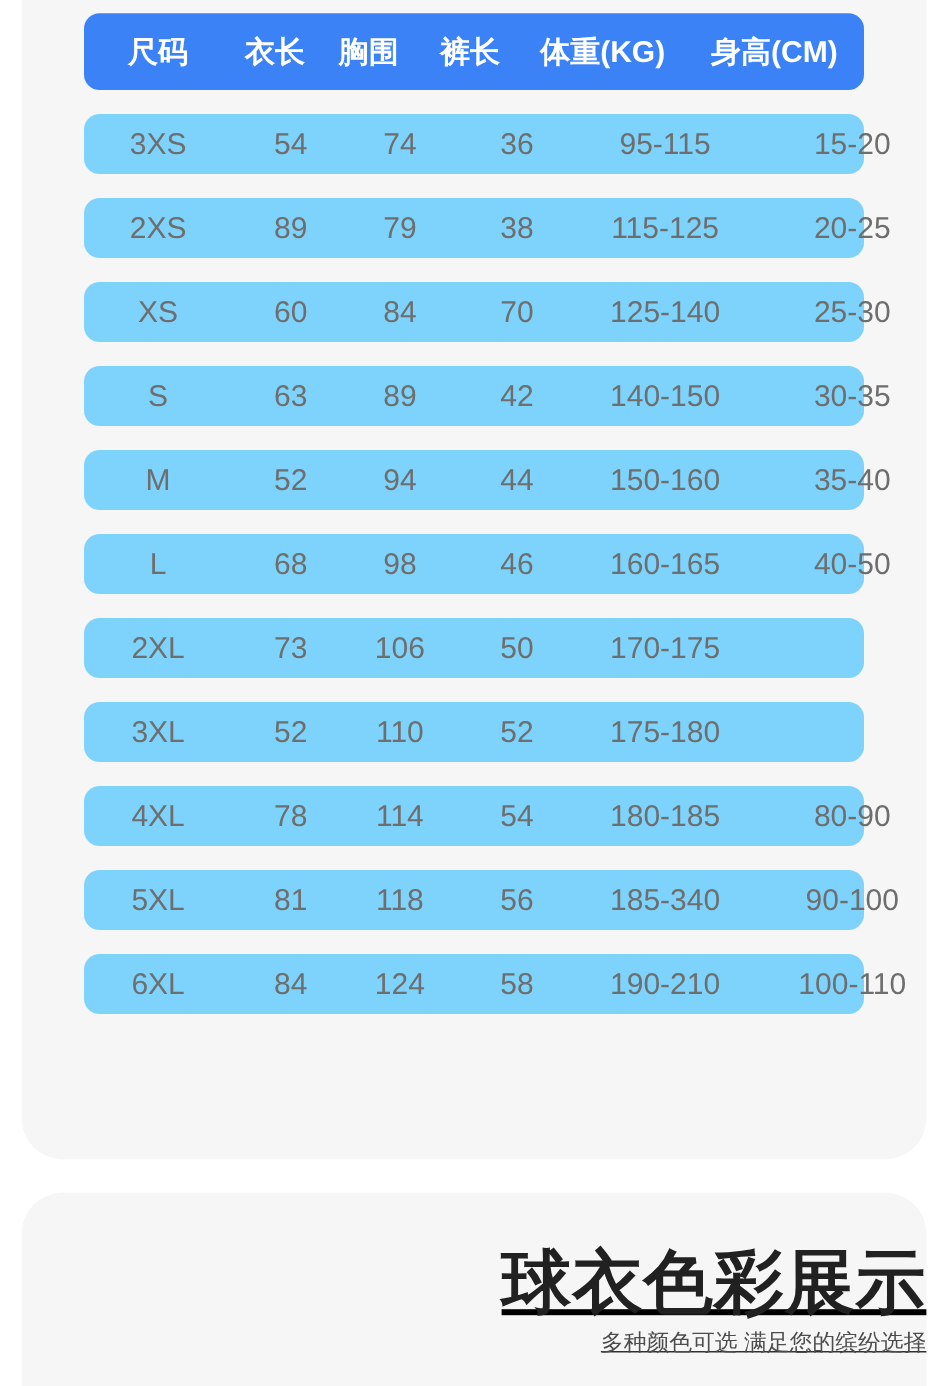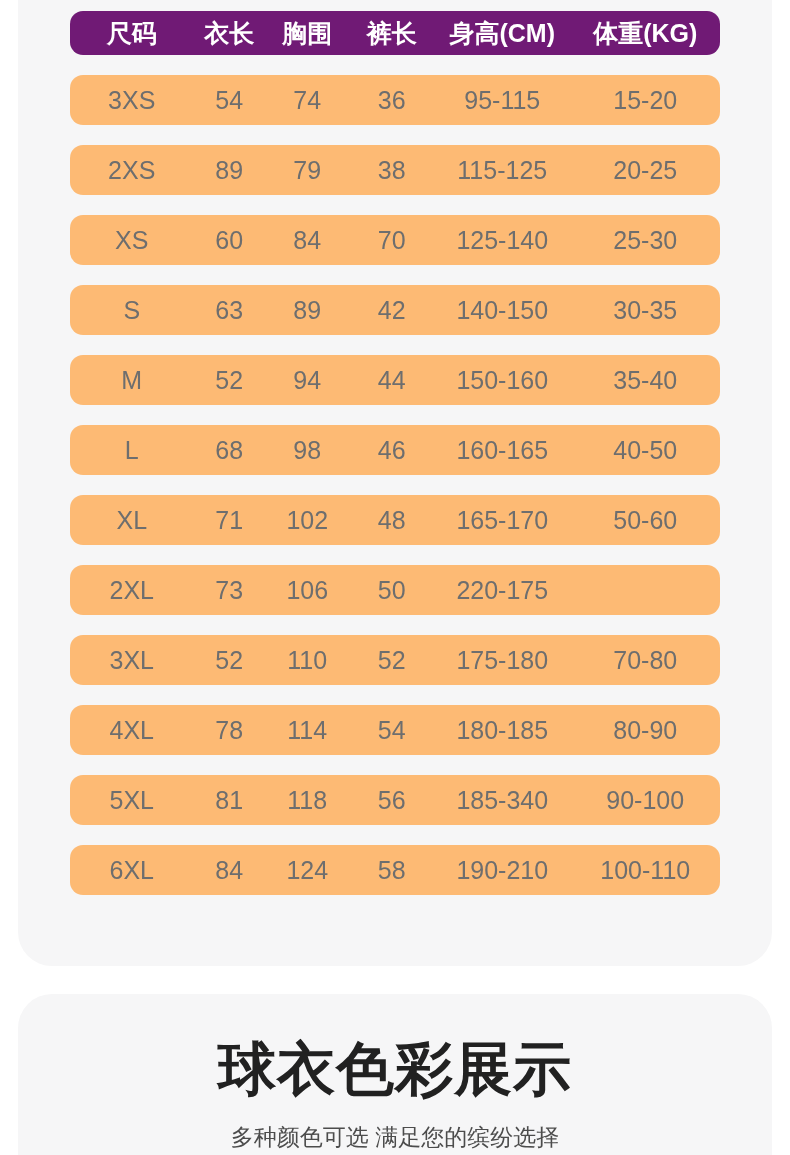--- a/index.html
+++ b/index.html
@@ -26,79 +26,81 @@
   .size-card {
     top: 0;
     height: 966px;
     border-radius: 0 0 34px 34px;
     padding: 11px 52px 0 52px;
   }
   .color-card {
     top: 994px;
     height: 161px;
     border-radius: 34px 34px 0 0;
-    text-align: center;
+    text-align: right;
     padding-top: 46px;
+    text-decoration: underline;
   }
   .thead {
-    height: 44px;
+    height: 64px;
     border-radius: 13px;
-    background: #701a75;
+    background: #3b82f6;
     display: grid;
     grid-template-columns: 19% 11% 13% 13% 21% 23%;
     align-items: center;
   }
   .thead .cell {
     color: #ffffff;
     font-size: 25px;
     font-weight: bold;
     text-align: center;
     white-space: nowrap;
   }
   .trow {
     height: 50px;
     margin-top: 20px;
     border-radius: 13px;
-    background: #fdba74;
+    background: #7dd3fc;
     display: grid;
     grid-template-columns: 19% 11% 13% 13% 21% 23%;
     align-items: center;
+    gap: 13px;
   }
   .trow .cell {
     color: #6e6e6e;
     font-size: 25px;
     text-align: center;
     white-space: nowrap;
   }
   .section-title {
     font-size: 58px;
     line-height: 1.0;
     font-weight: 900;
     color: #212121;
     letter-spacing: 1px;
   }
   .section-subtitle {
-    margin-top: 24px;
-    font-size: 23px;
+    margin-top: 8px;
+    font-size: 19px;
     color: #4c4c4c;
   }
 </style>
 </head>
 <body>
 
 <div class="page">
 
   <section class="card size-card">
     <div class="thead">
       <span class="cell">尺码</span>
       <span class="cell">衣长</span>
       <span class="cell">胸围</span>
       <span class="cell">裤长</span>
+      <span class="cell">体重(KG)</span>
       <span class="cell">身高(CM)</span>
-      <span class="cell">体重(KG)</span>
     </div>
     <div id="rows-host">
   <div class="trow">
     <span class="cell">3XS</span>
     <span class="cell">54</span>
     <span class="cell">74</span>
     <span class="cell">36</span>
     <span class="cell">95-115</span>
     <span class="cell">15-20</span>
   </div>
@@ -141,44 +143,35 @@
 
   <div class="trow">
     <span class="cell">L</span>
     <span class="cell">68</span>
     <span class="cell">98</span>
     <span class="cell">46</span>
     <span class="cell">160-165</span>
     <span class="cell">40-50</span>
   </div>
 
-  <div class="trow">
-    <span class="cell">XL</span>
-    <span class="cell">71</span>
-    <span class="cell">102</span>
-    <span class="cell">48</span>
-    <span class="cell">165-170</span>
-    <span class="cell">50-60</span>
-  </div>
 
   <div class="trow">
     <span class="cell">2XL</span>
     <span class="cell">73</span>
     <span class="cell">106</span>
     <span class="cell">50</span>
-    <span class="cell">220-175</span>
+    <span class="cell">170-175</span>
   </div>
 
   <div class="trow">
     <span class="cell">3XL</span>
     <span class="cell">52</span>
     <span class="cell">110</span>
     <span class="cell">52</span>
     <span class="cell">175-180</span>
-    <span class="cell">70-80</span>
   </div>
 
   <div class="trow">
     <span class="cell">4XL</span>
     <span class="cell">78</span>
     <span class="cell">114</span>
     <span class="cell">54</span>
     <span class="cell">180-185</span>
     <span class="cell">80-90</span>
   </div>

